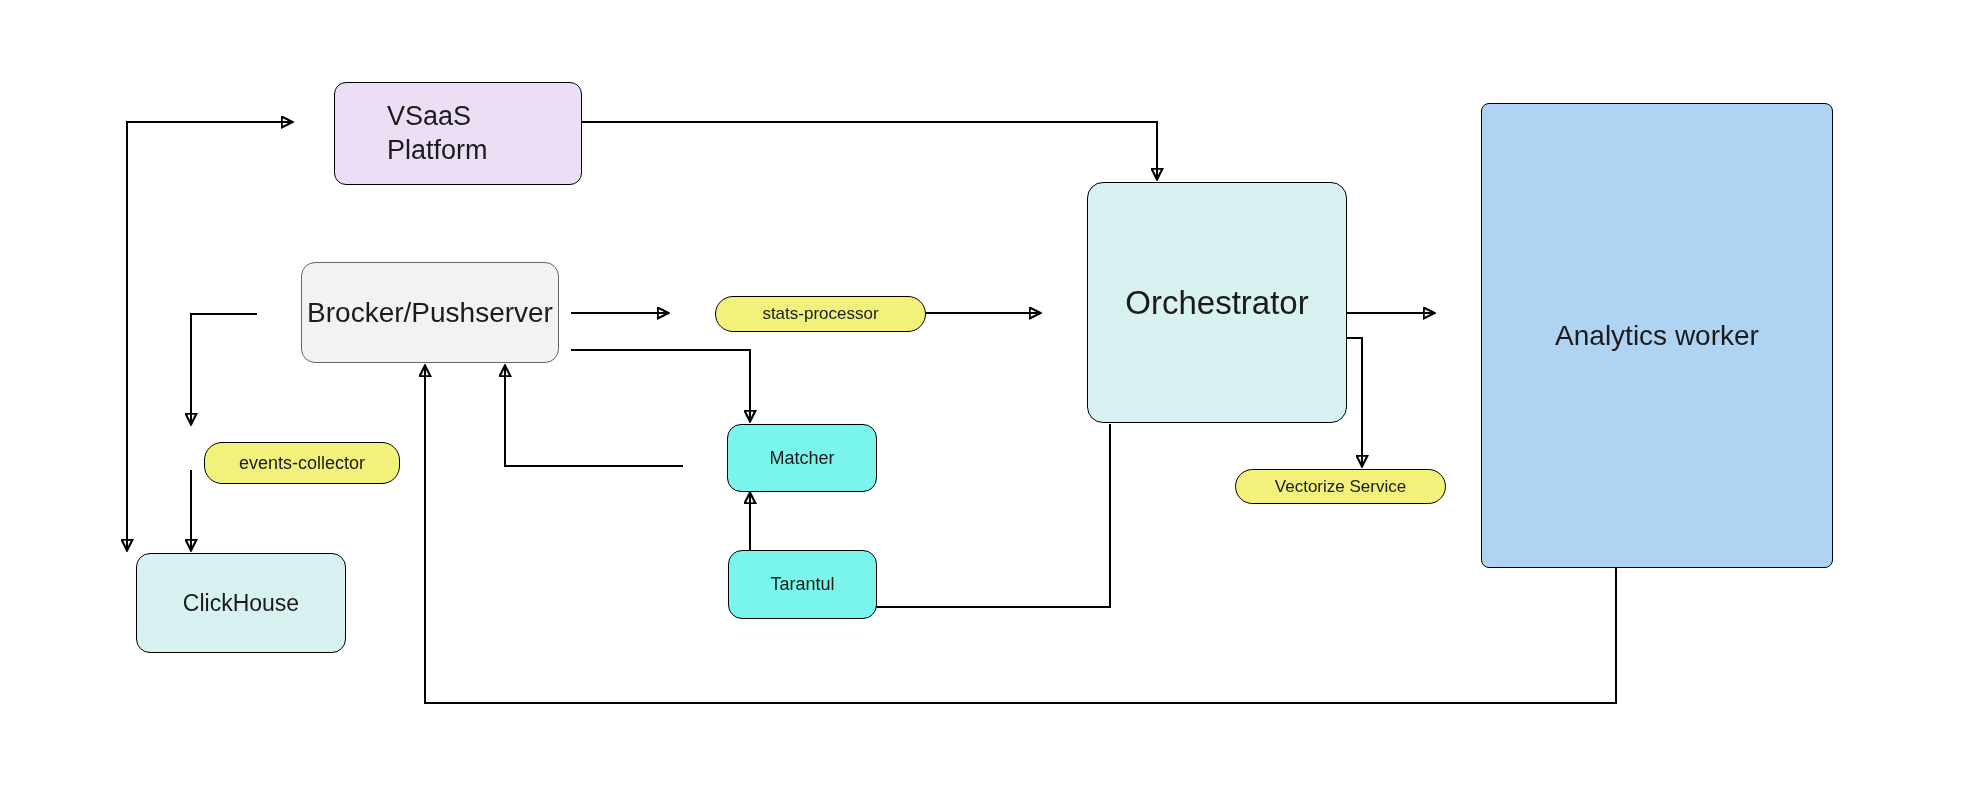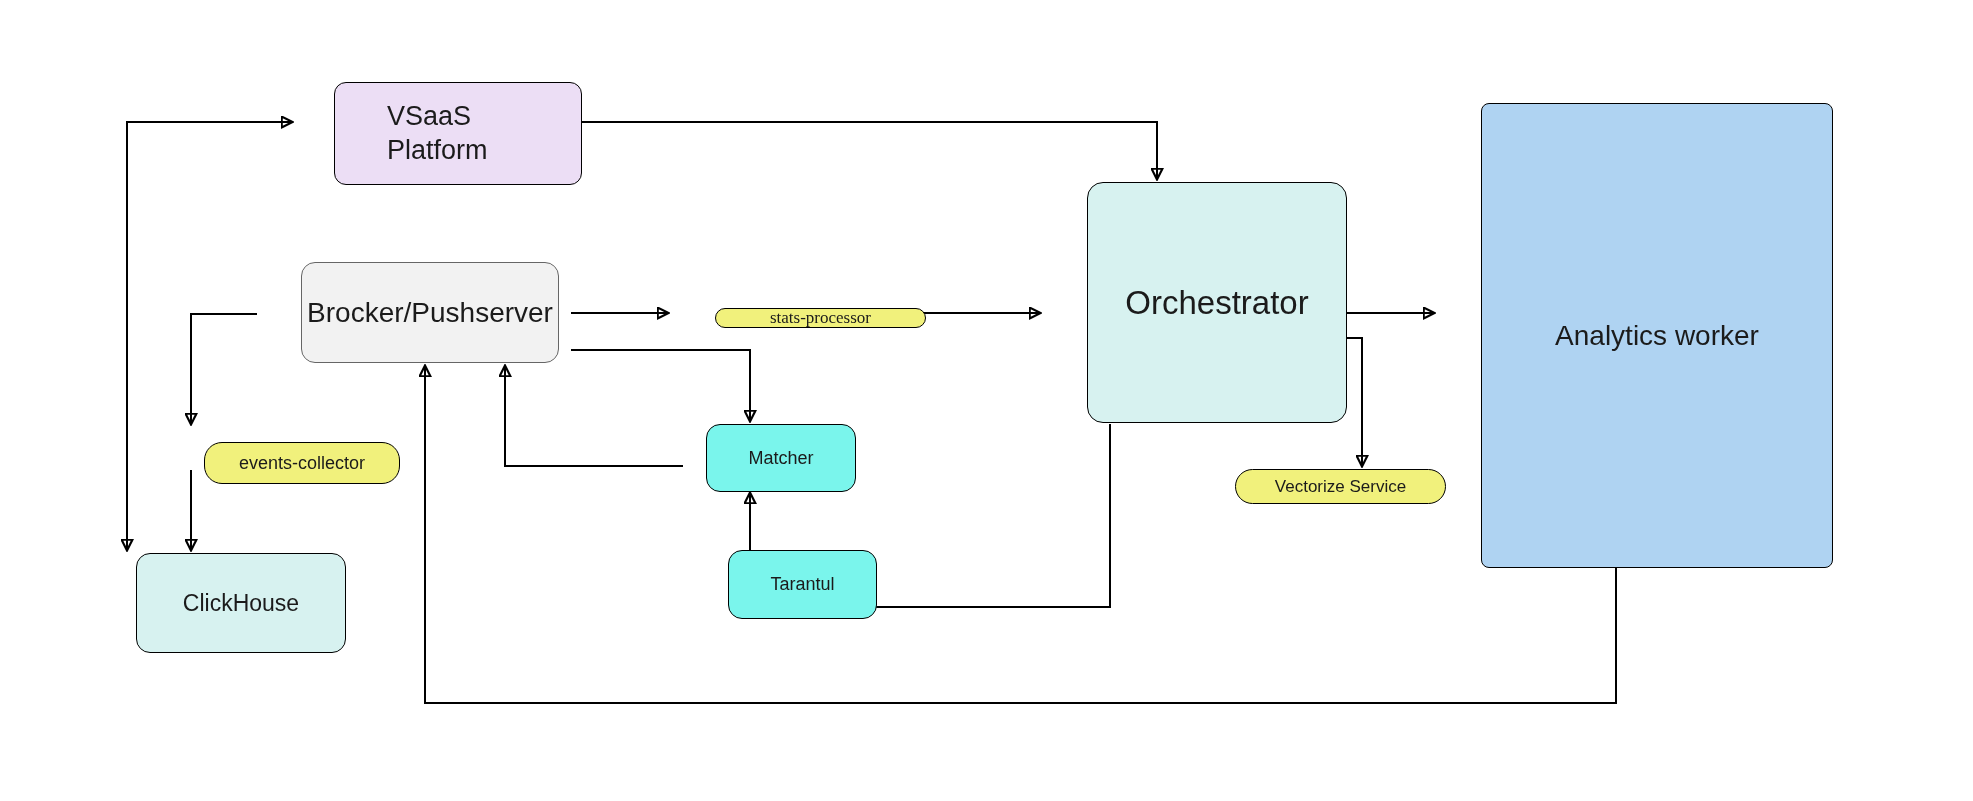--- a/index.html
+++ b/index.html
@@ -30,33 +30,33 @@
   }
   .brocker{
     left:257px;top:262px;width:258px;height:101px;
     background:#F2F2F2;border:1.6px solid #666666;border-radius:14px;
     font-size:28px;
   }
   .pill{
     background:#F1F17C;border:1.8px solid #000000;border-radius:18px;
     font-size:17px;
   }
-  .stats{left:671px;top:308px;width:211px;height:20px;font-family:Liberation Serif, serif;}
+  .stats{left:671px;top:296px;width:211px;height:36px;}
   .events{left:160px;top:442px;width:196px;height:42px;font-size:18px;}
   .vectorize{left:1191px;top:469px;width:211px;height:35px;}
   .clickhouse{
     left:92px;top:553px;width:210px;height:100px;
     background:#D7F2F0;border:1.6px solid #000000;border-radius:14px;
     font-size:23px;
   }
   .cyanbox{
     background:#7AF5EC;border:1.6px solid #000000;border-radius:14px;
     font-size:18px;
   }
-  .matcher{left:662px;top:424px;width:150px;height:68px;}
+  .matcher{left:683px;top:424px;width:150px;height:68px;}
   .tarantul{left:684px;top:550px;width:149px;height:69px;}
   .orchestrator{
     left:1043px;top:182px;width:260px;height:241px;
     background:#D7F2F0;border:1.6px solid #000000;border-radius:16px;
     font-size:33px;
   }
   .analytics{
     left:1437px;top:103px;width:352px;height:465px;
     background:#AFD3F2;border:1.6px solid #000000;border-radius:8px;
     font-size:28px;

